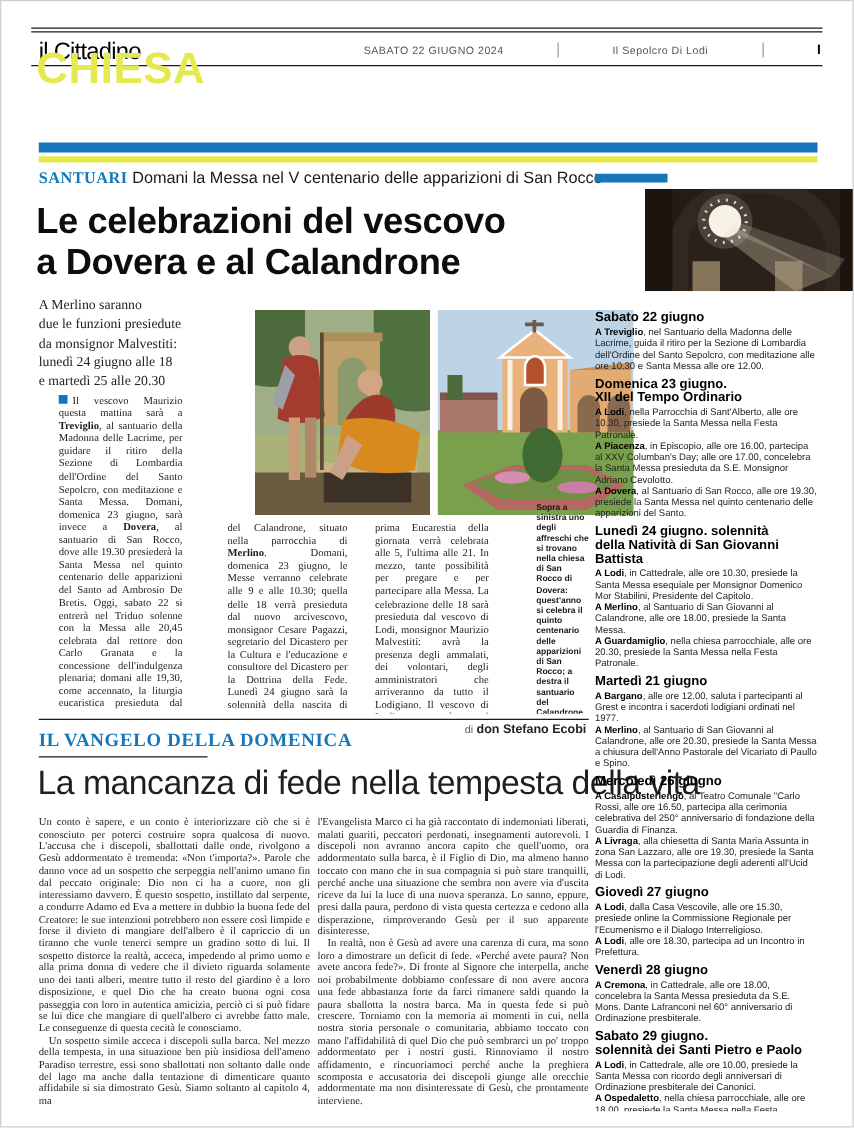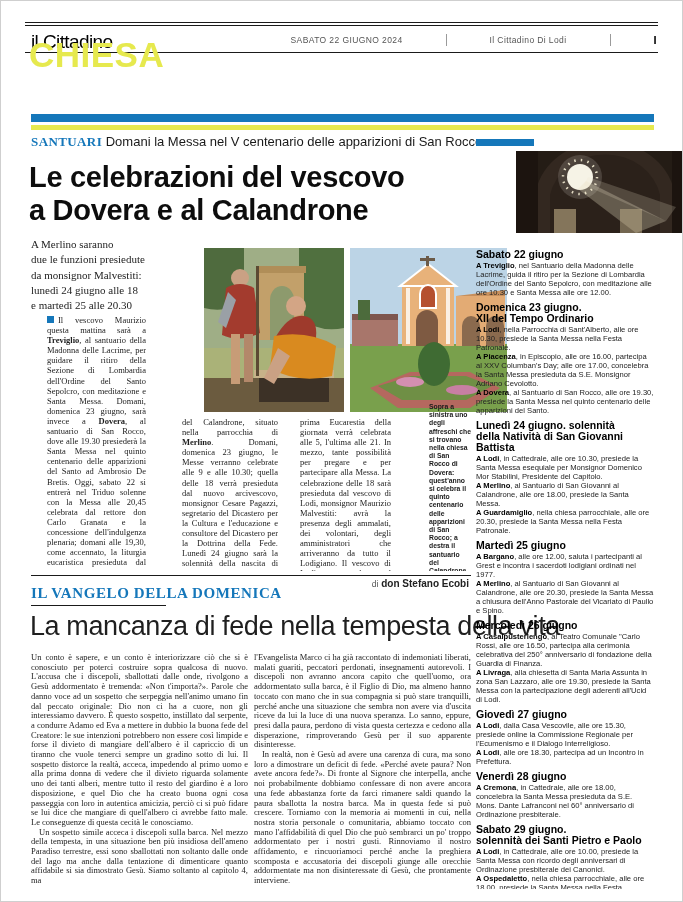--- a/index.html
+++ b/index.html
@@ -70,21 +70,21 @@
 <body>
 
 <div class="page">
 
   <div class="top-double-rule"></div>
 
   <div class="logo">il Cittadino</div>
   <div class="mast-right">
     <span>SABATO 22 GIUGNO 2024</span>
     <span class="sep"></span>
-    <span>Il Cittadino Di Lodi</span>
+    <span>Il Sepolcro Di Lodi</span>
     <span class="sep"></span>
     <span class="page-num">I</span>
   </div>
   <div class="mast-rule"></div>
 
   <h1 class="section-title">CHIESA</h1>
   <div class="bar blue-bar"></div>
   <div class="bar yellow-bar"></div>
 
   <div class="kicker">
@@ -217,21 +217,21 @@
         <h3 class="ag-head">Sabato 22 giugno</h3>
         <p class="ag-entry"><strong>A Treviglio</strong>, nel Santuario della Madonna delle Lacrime, guida il ritiro per la Sezione di Lombardia dell'Ordine del Santo Sepolcro, con meditazione alle ore 10.30 e Santa Messa alle ore 12.00.</p>
         <h3 class="ag-head">Domenica 23 giugno.<br>XII del Tempo Ordinario</h3>
         <p class="ag-entry"><strong>A Lodi</strong>, nella Parrocchia di Sant'Alberto, alle ore 10.30, presiede la Santa Messa nella Festa Patronale.</p>
         <p class="ag-entry"><strong>A Piacenza</strong>, in Episcopio, alle ore 16.00, partecipa al XXV Columban's Day; alle ore 17.00, concelebra la Santa Messa presieduta da S.E. Monsignor Adriano Cevolotto.</p>
         <p class="ag-entry"><strong>A Dovera</strong>, al Santuario di San Rocco, alle ore 19.30, presiede la Santa Messa nel quinto centenario delle apparizioni del Santo.</p>
         <h3 class="ag-head">Lunedì 24 giugno. solennità<br>della Natività di San Giovanni Battista</h3>
         <p class="ag-entry"><strong>A Lodi</strong>, in Cattedrale, alle ore 10.30, presiede la Santa Messa esequiale per Monsignor Domenico Mor Stabilini, Presidente del Capitolo.</p>
         <p class="ag-entry"><strong>A Merlino</strong>, al Santuario di San Giovanni al Calandrone, alle ore 18.00, presiede la Santa Messa.</p>
         <p class="ag-entry"><strong>A Guardamiglio</strong>, nella chiesa parrocchiale, alle ore 20.30, presiede la Santa Messa nella Festa Patronale.</p>
-        <h3 class="ag-head">Martedì 25 giugno</h3>
+        <h3 class="ag-head">Martedì 21 giugno</h3>
         <p class="ag-entry"><strong>A Bargano</strong>, alle ore 12.00, saluta i partecipanti al Grest e incontra i sacerdoti lodigiani ordinati nel 1977.</p>
         <p class="ag-entry"><strong>A Merlino</strong>, al Santuario di San Giovanni al Calandrone, alle ore 20.30, presiede la Santa Messa a chiusura dell'Anno Pastorale del Vicariato di Paullo e Spino.</p>
         <h3 class="ag-head">Mercoledì 26 giugno</h3>
         <p class="ag-entry"><strong>A Casalpusterlengo</strong>, al Teatro Comunale "Carlo Rossi, alle ore 16.50, partecipa alla cerimonia celebrativa del 250° anniversario di fondazione della Guardia di Finanza.</p>
         <p class="ag-entry"><strong>A Livraga</strong>, alla chiesetta di Santa Maria Assunta in zona San Lazzaro, alle ore 19.30, presiede la Santa Messa con la partecipazione degli aderenti all'Ucid di Lodi.</p>
         <h3 class="ag-head">Giovedì 27 giugno</h3>
         <p class="ag-entry"><strong>A Lodi</strong>, dalla Casa Vescovile, alle ore 15.30, presiede online la Commissione Regionale per l'Ecumenismo e il Dialogo Interreligioso.</p>
         <p class="ag-entry"><strong>A Lodi</strong>, alle ore 18.30, partecipa ad un Incontro in Prefettura.</p>
         <h3 class="ag-head">Venerdì 28 giugno</h3>
         <p class="ag-entry"><strong>A Cremona</strong>, in Cattedrale, alle ore 18.00, concelebra la Santa Messa presieduta da S.E. Mons. Dante Lafranconi nel 60° anniversario di Ordinazione presbiterale.</p>

